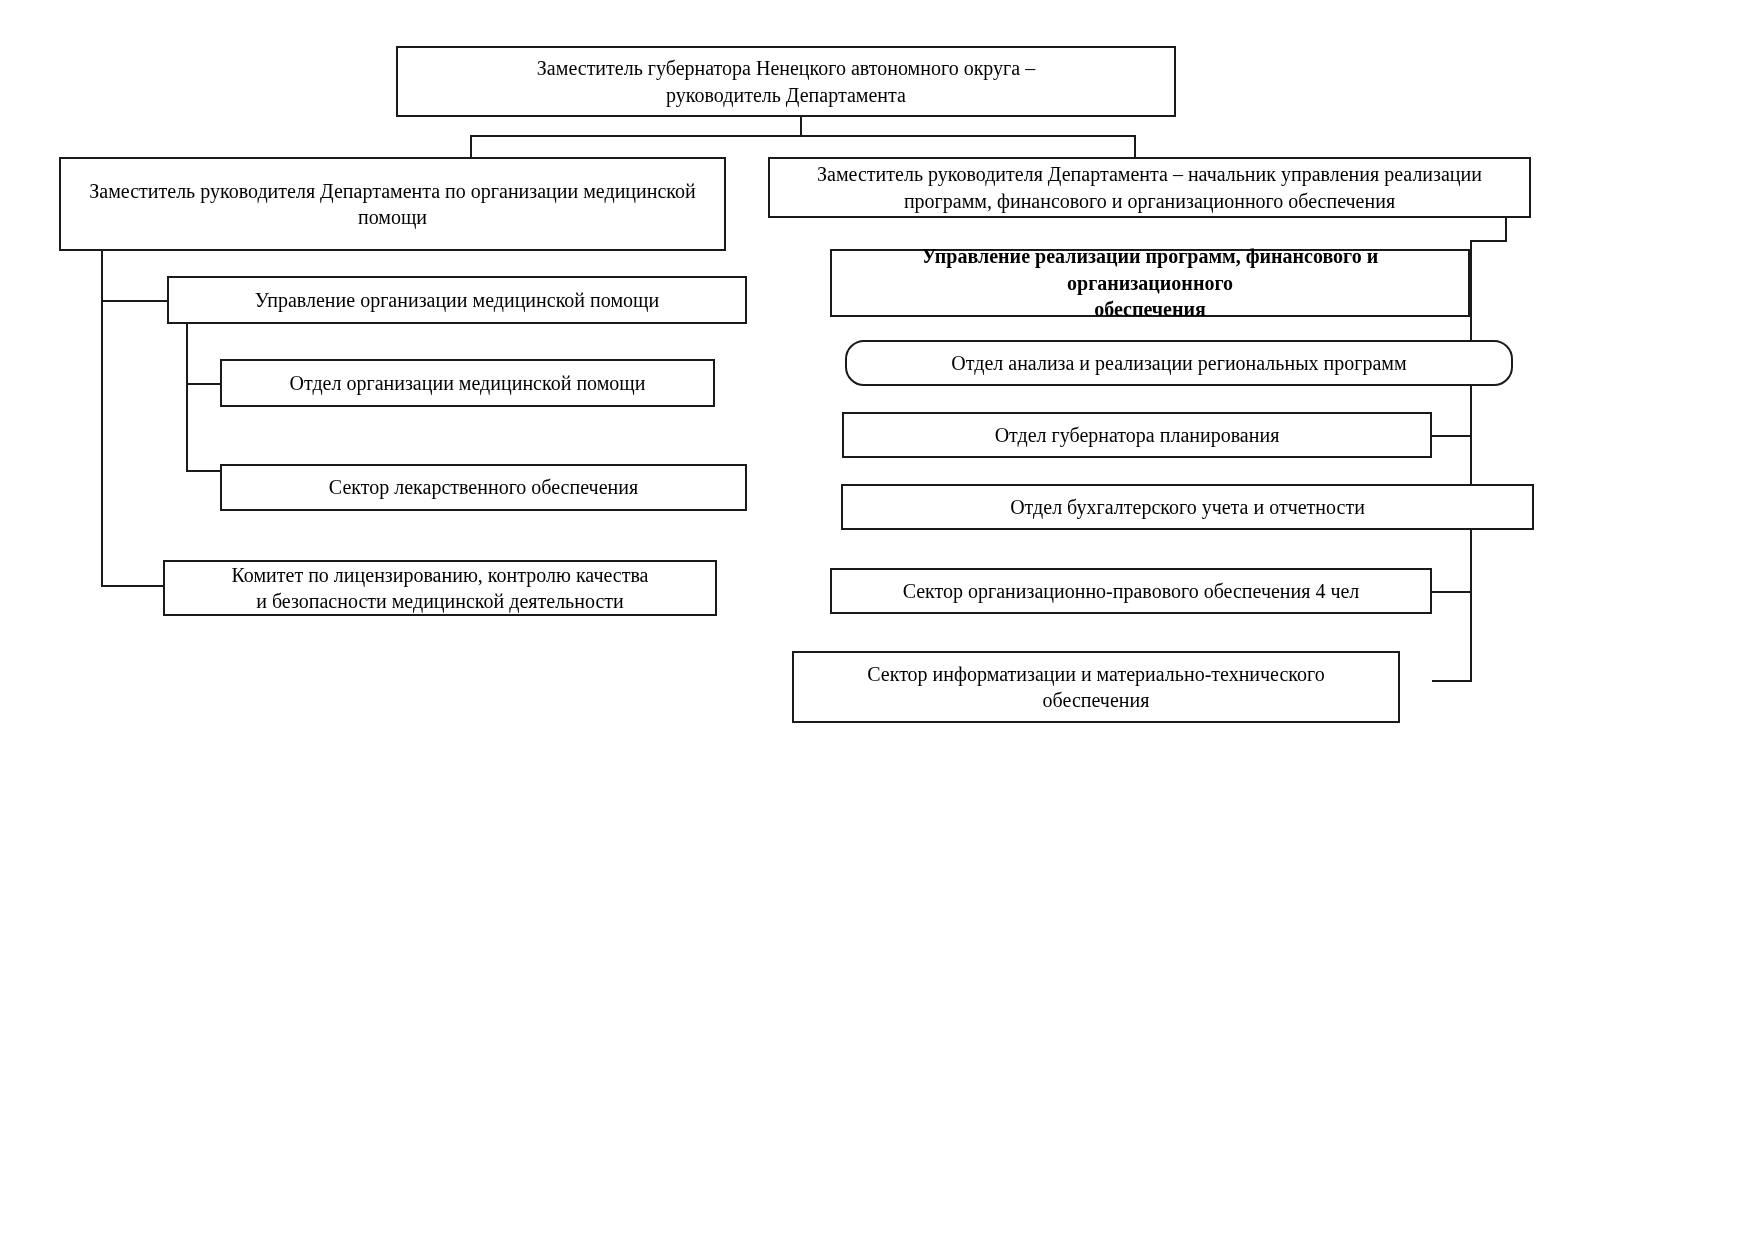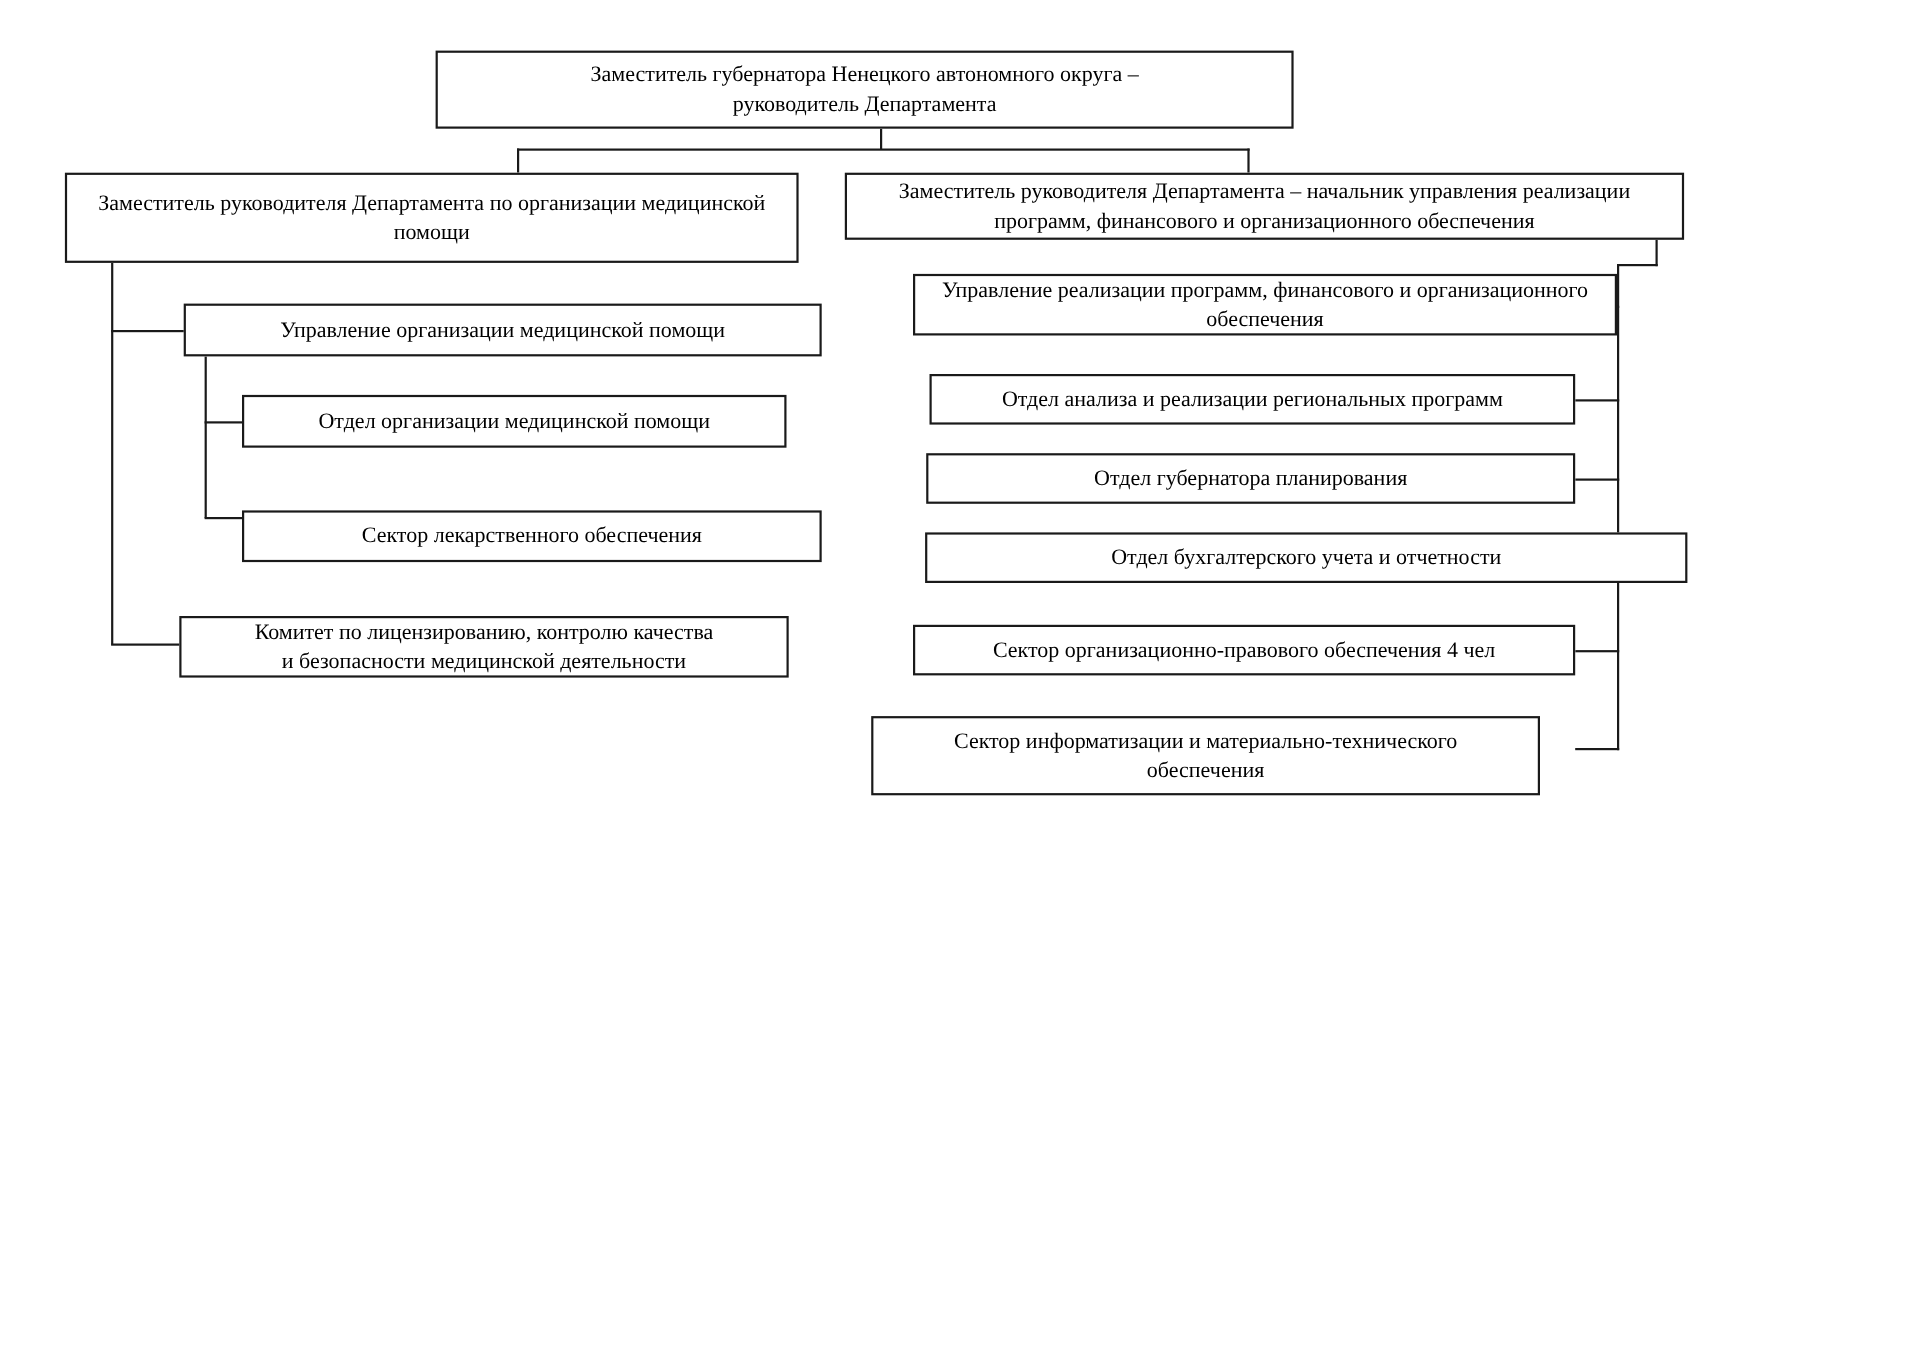--- a/index.html
+++ b/index.html
@@ -71,39 +71,39 @@
   <div class="conn h" style="left:1462px; top:278px; width:10px;"></div>
   <div class="conn h" style="left:1432px; top:363px; width:40px;"></div>
   <div class="conn h" style="left:1432px; top:435px; width:40px;"></div>
   <div class="conn h" style="left:1422px; top:507px; width:50px;"></div>
   <div class="conn h" style="left:1432px; top:591px; width:40px;"></div>
   <div class="conn h" style="left:1432px; top:680px; width:40px;"></div>
 
   <div class="node" style="left:396px; top:46px; width:780px; height:71px;">Заместитель губернатора Ненецкого автономного округа –
 руководитель Департамента</div>
 
-  <div class="node" style="left:59px; top:157px; width:667px; height:82px;">Заместитель руководителя Департамента по организации медицинской
+  <div class="node" style="left:59px; top:157px; width:667px; height:94px;">Заместитель руководителя Департамента по организации медицинской
 помощи</div>
 
   <div class="node" style="left:768px; top:157px; width:763px; height:61px;">Заместитель руководителя Департамента – начальник управления реализации
 программ, финансового и организационного обеспечения</div>
 
   <div class="node" style="left:167px; top:276px; width:580px; height:48px;">Управление организации медицинской помощи</div>
 
   <div class="node" style="left:220px; top:359px; width:495px; height:48px;">Отдел организации медицинской помощи</div>
 
   <div class="node" style="left:220px; top:464px; width:527px; height:47px;">Сектор лекарственного обеспечения</div>
 
   <div class="node" style="left:163px; top:560px; width:554px; height:56px;">Комитет по лицензированию, контролю качества
 и безопасности медицинской деятельности</div>
 
-  <div class="node" style="left:830px; top:249px; width:640px; height:56px;">Управление реализации программ, финансового и организационного
+  <div class="node" style="left:830px; top:249px; width:640px; height:68px;font-weight:bold;">Управление реализации программ, финансового и организационного
 обеспечения</div>
 
-  <div class="node" style="left:845px; top:340px; width:587px; height:46px;">Отдел анализа и реализации региональных программ</div>
+  <div class="node" style="left:845px; top:340px; width:668px; height:46px;border-radius:19px;">Отдел анализа и реализации региональных программ</div>
 
   <div class="node" style="left:842px; top:412px; width:590px; height:46px;">Отдел губернатора планирования</div>
 
   <div class="node" style="left:841px; top:484px; width:693px; height:46px;">Отдел бухгалтерского учета и отчетности</div>
 
   <div class="node" style="left:830px; top:568px; width:602px; height:46px;">Сектор организационно-правового обеспечения 4 чел</div>
 
   <div class="node" style="left:792px; top:651px; width:608px; height:72px;">Сектор информатизации и материально-технического
 обеспечения</div>
 

